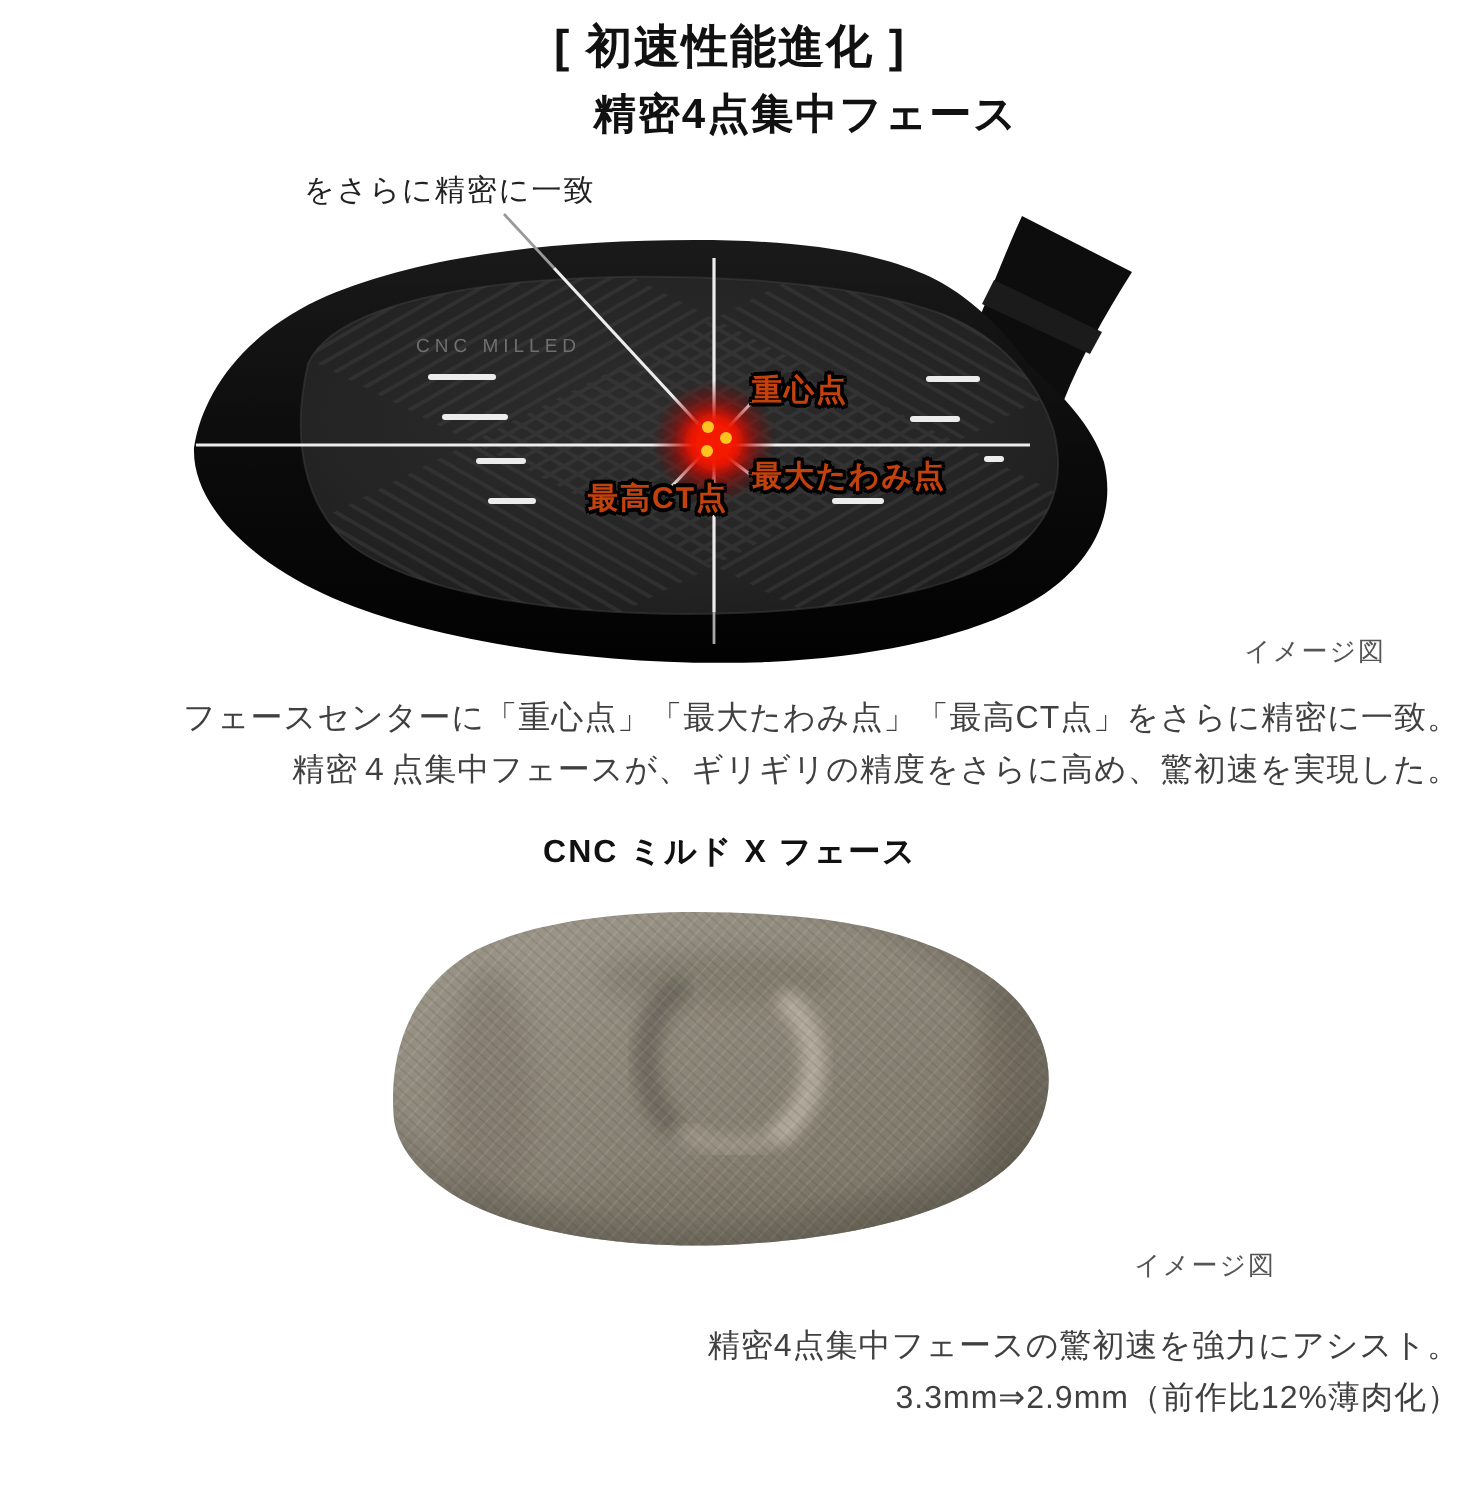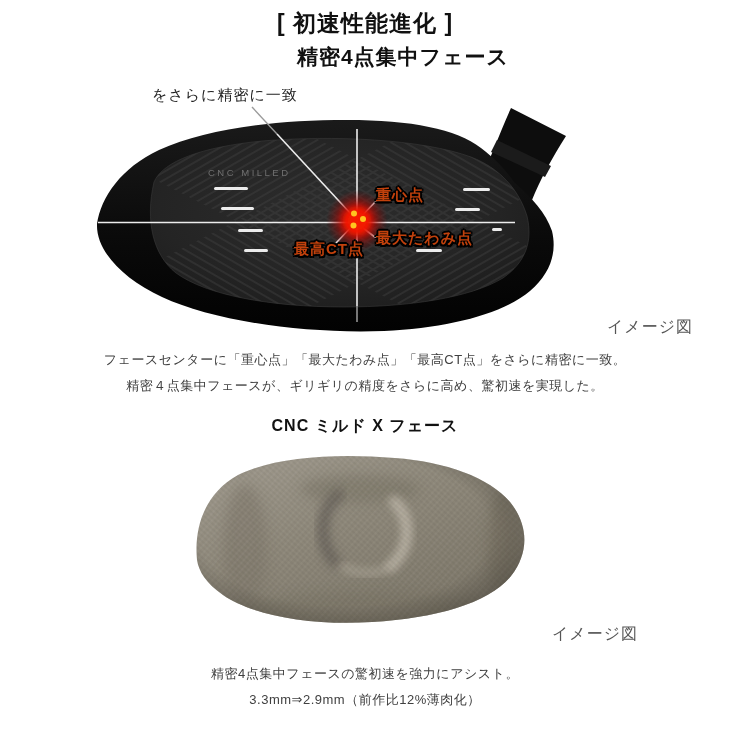--- a/index.html
+++ b/index.html
@@ -5,23 +5,23 @@
   html,body{margin:0;padding:0;background:#fff;}
   .page{
     position:relative;width:730px;height:756px;background:#ffffff;overflow:hidden;
     font-family:"Liberation Sans","DejaVu Sans",sans-serif;color:#222;
   }
   .abs{position:absolute;}
   .centered{left:0;width:730px;text-align:center;}
   .title{font-size:23px;font-weight:700;color:#111;letter-spacing:1px;}
   .subtitle{font-size:21px;font-weight:700;color:#111;letter-spacing:1px;}
   .h2{font-size:16px;font-weight:700;color:#111;letter-spacing:1px;}
-  .copy{font-size:13px;line-height:26px;color:#404040;letter-spacing:.5px;}
+  .copy{font-size:16px;line-height:26px;color:#404040;letter-spacing:.5px;text-align:right;}
   .callout{font-size:15px;color:#222;letter-spacing:1px;}
-  .caption{font-size:16px;color:#555;letter-spacing:1px;font-family:Liberation Mono, monospace;}
+  .caption{font-size:13px;color:#555;letter-spacing:1px;font-family:Liberation Mono, monospace;}
   .pt-label{
     font-size:15px;font-weight:700;color:#c2410c;letter-spacing:1px;white-space:nowrap;
     text-shadow:-1.5px -1.5px 0 #000,1.5px -1.5px 0 #000,-1.5px 1.5px 0 #000,
                  1.5px 1.5px 0 #000,0 -1.8px 0 #000,0 1.8px 0 #000,
                 -1.8px 0 0 #000,1.8px 0 0 #000;
   }
   svg{display:block;}
 </style>
 </head>
 <body>

